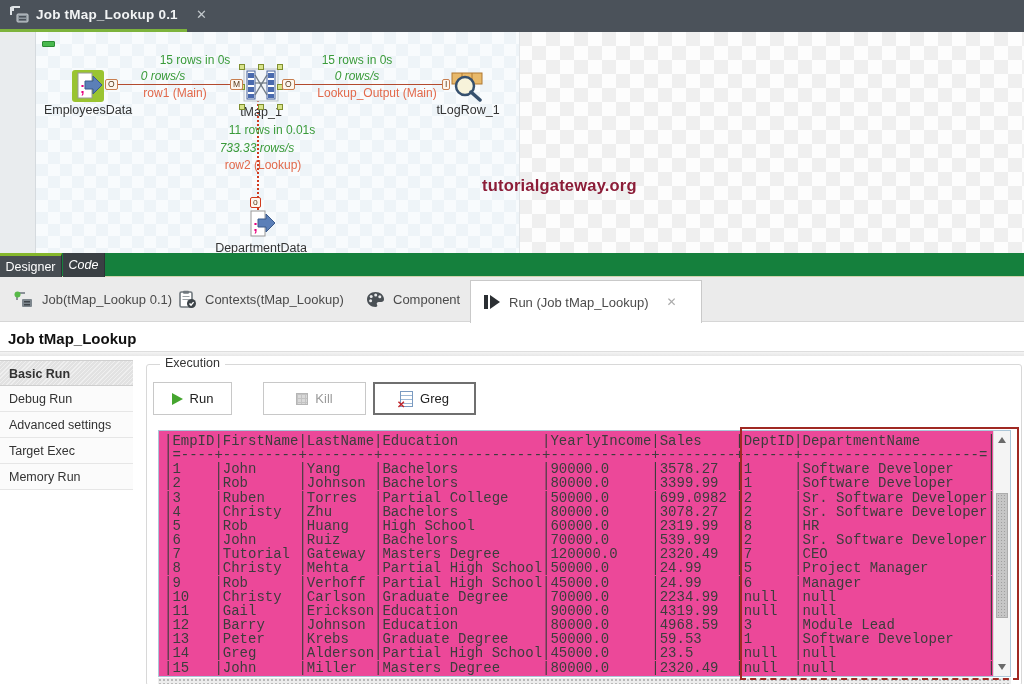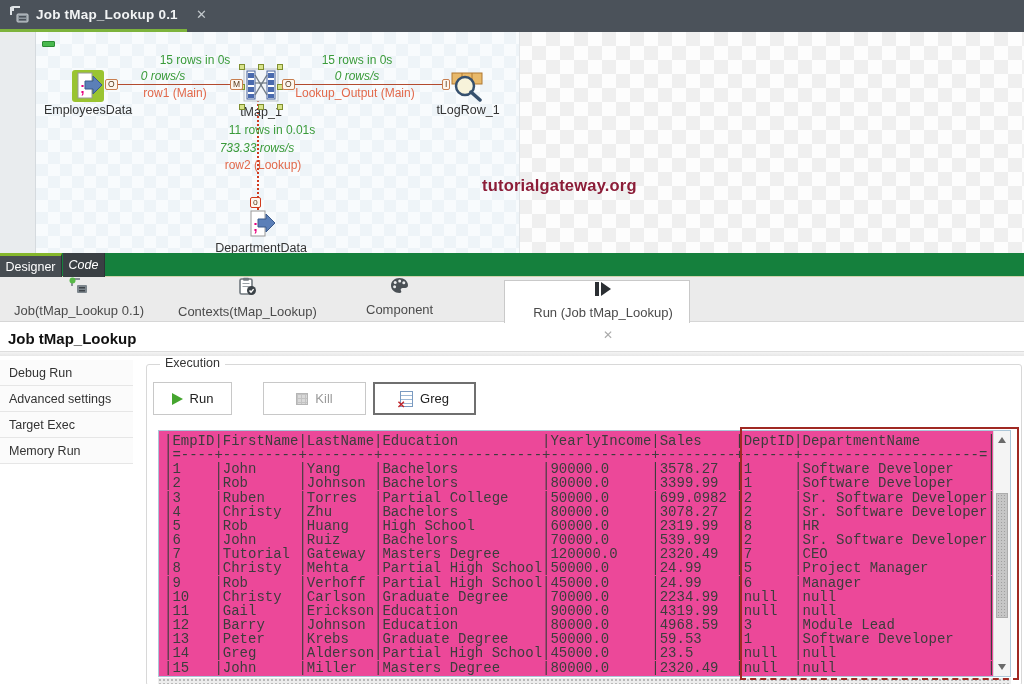--- a/index.html
+++ b/index.html
@@ -44,24 +44,24 @@
   .handle { position:absolute; width:6px; height:6px; background:#d9e48a; border:1px solid #7f8f2f; z-index:2; }
 
   
   .editor-tabs { position:absolute; left:0; top:253px; width:1024px; height:24px; background:#15803d; border-bottom:1px solid #cfd3ad; }
   .etab { position:absolute; top:0; height:24px; color:#fff; font-size:12.5px; display:flex; align-items:center; justify-content:center; cursor:pointer; }
   .etab.designer { left:0; width:62px; background:#474d52; border-top:3px solid #85b72b; border-right:1px solid #2e3236; }
   .etab.code { left:63px; width:42px; background:#3a4044; border-right:1px solid #2e3236;font-style:italic; }
 
   
   .view-tabbar { position:absolute; left:0; top:277px; width:1024px; height:45px; background:#ebebeb; border-bottom:1px solid #d6d6d6; }
-  .vtab { position:absolute; top:0; height:45px; display:flex; align-items:center; gap:8px; color:#4b4b4b; font-size:13px; cursor:pointer;flex-direction:column; }
+  .vtab { position:absolute; top:0; height:45px; display:flex; align-items:center; gap:8px; color:#4b4b4b; font-size:13px; cursor:pointer; }
   .vtab .ico { flex:0 0 auto; display:inline-flex; }
   .vtab.t1 { left:14px; } .vtab.t2 { left:178px; } .vtab.t3 { left:366px; }
-  .vtab.active { left:470px; top:3px; height:43px; width:186px; background:#fff; border:1px solid #c9c9c9; border-bottom:none; padding-left:12px; z-index:2;margin-left:34px; }
+  .vtab.active { left:470px; top:3px; height:43px; width:232px; background:#fff; border:1px solid #c9c9c9; border-bottom:none; padding-left:12px; z-index:2; }
   .vtab .tab-x { color:#aaa; font-size:12px; margin-left:10px; }
 
   
   .page-title { position:absolute; left:8px; top:330px; font-size:15px; font-weight:bold; color:#111; }
   .sash { position:absolute; left:0; top:351px; width:1024px; height:5px; background:linear-gradient(#f4f4f4,#e7e7e7); border-top:1px solid #dddddd; }
 
   
   .run-view { position:absolute; left:0; top:356px; width:1024px; height:328px; background:#fff; }
   .sidebar { position:absolute; left:0; top:4px; width:133px; }
   .side-item { height:26px; line-height:26px; padding-left:9px; font-size:12.5px; color:#333; border-bottom:1px solid #e6e6e6; cursor:pointer; background:#fbfbfb; }
@@ -189,21 +189,21 @@
         </svg>
       </div>
       <div class="comp-label" style="left:165px; top:209px; width:120px;">DepartmentData</div>
 
       <div class="stat" style="left:84px; top:21px; width:150px;">15 rows in 0s</div>
       <div class="stat rate" style="left:67px; top:37px; width:120px;">0 rows/s</div>
       <div class="linklabel" style="left:79px; top:54px; width:120px;">row1 (Main)</div>
 
       <div class="stat" style="left:246px; top:21px; width:150px;">15 rows in 0s</div>
       <div class="stat rate" style="left:261px; top:37px; width:120px;">0 rows/s</div>
-      <div class="linklabel" style="left:244px; top:54px; width:150px;">Lookup_Output (Main)</div>
+      <div class="linklabel" style="left:266px; top:54px; width:150px;">Lookup_Output (Main)</div>
 
       <div class="stat" style="left:161px; top:91px; width:150px;">11 rows in 0.01s</div>
       <div class="stat rate" style="left:146px; top:109px; width:150px;">733.33 rows/s</div>
       <div class="linklabel" style="left:152px; top:126px; width:150px;">row2 (Lookup)</div>
     </div>
 
     <div class="watermark">tutorialgateway.org</div>
   </div>
 
   <div class="editor-tabs">
@@ -259,20 +259,21 @@
       <span>Run (Job tMap_Lookup)</span>
       <span class="tab-x">✕</span>
     </div>
   </div>
 
   <div class="page-title">Job tMap_Lookup</div>
   <div class="sash"></div>
 
   <div class="run-view">
     <div class="sidebar">
+      <div class="side-item selected">Basic Run</div>
       <div class="side-item">Debug Run</div>
       <div class="side-item">Advanced settings</div>
       <div class="side-item">Target Exec</div>
       <div class="side-item">Memory Run</div>
     </div>
 
     <div class="groupbox"></div>
     <div class="group-label">Execution</div>
 
     <div class="btn run">

